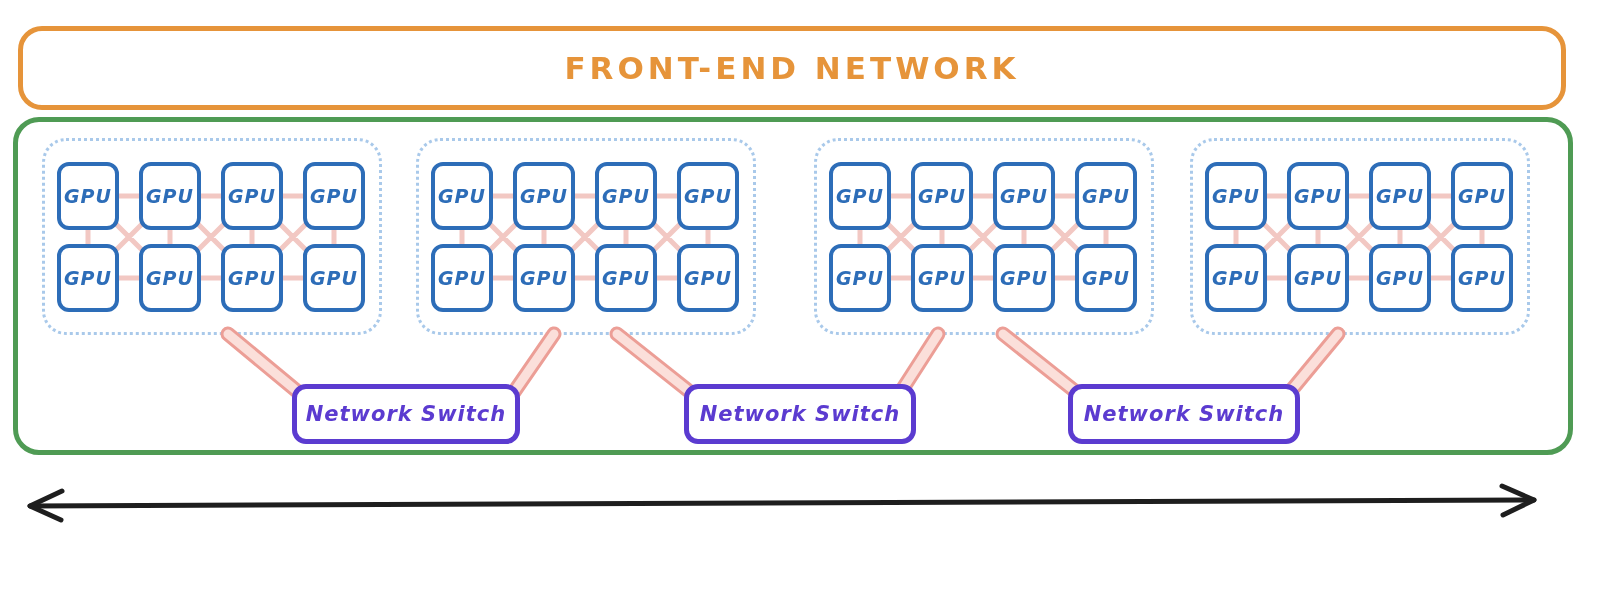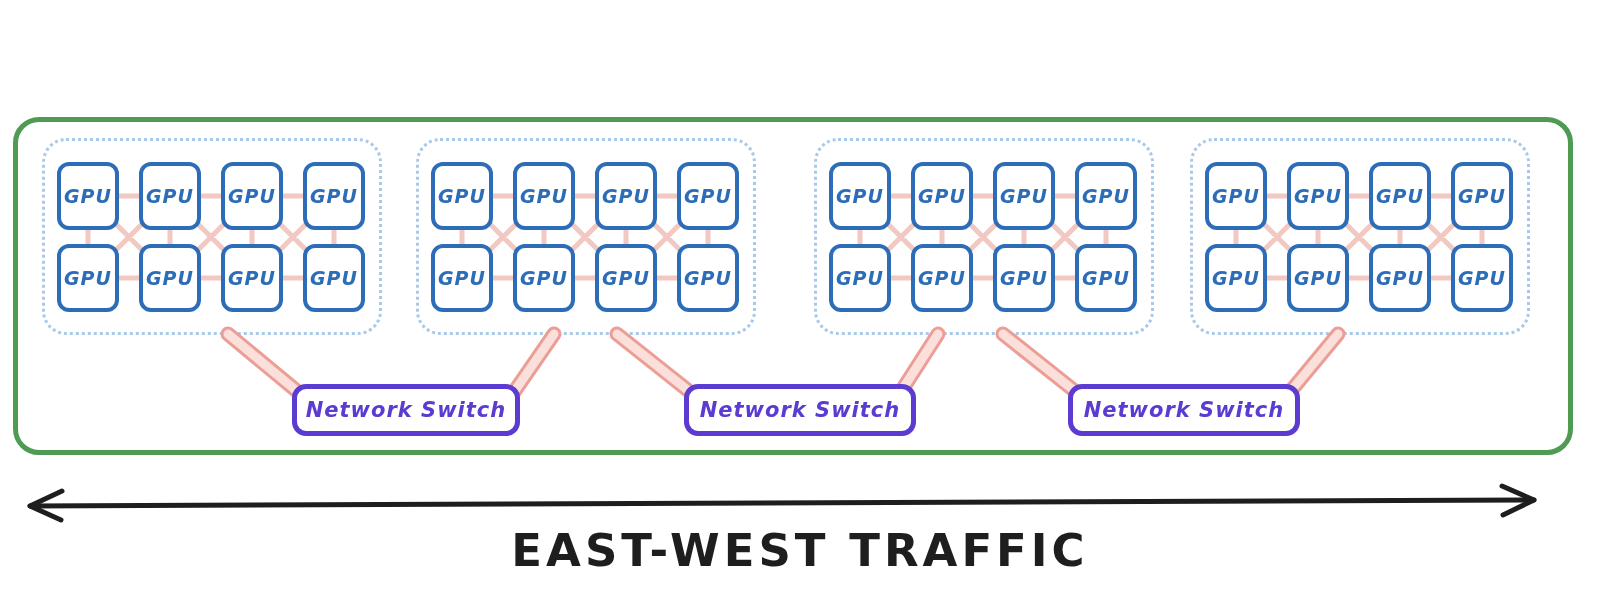--- a/index.html
+++ b/index.html
@@ -37,40 +37,43 @@
     color:var(--gpu-blue); font-size:19px; font-weight:700; font-style:italic; letter-spacing:1px;
   }
 
   .links-svg, .arrow-svg {
     position:absolute; left:0; top:0; width:1600px; height:604px; pointer-events:none;
   }
   .link-outer { stroke:var(--link-pink-edge); stroke-width:15; stroke-linecap:round; fill:none; }
   .link-inner { stroke:var(--link-pink-fill); stroke-width:9;  stroke-linecap:round; fill:none; }
 
   .switch {
-    position:absolute; height:52px; background:#fff;
+    position:absolute; height:60px; background:#fff;
     border:5px solid var(--switch-purple); border-radius:14px;
     display:flex; align-items:center; justify-content:center;
   }
   .switch-label {
     color:var(--switch-purple); font-size:21px; font-weight:600; font-style:italic; letter-spacing:1px;
   }
 
   .arrow-line { stroke:var(--ink-black); stroke-width:5; fill:none; stroke-linecap:round; stroke-linejoin:round; }
 
   .traffic-label {
     position:absolute; left:0; top:524px; width:100%; text-align:center;
     font-size:45px; font-weight:700; letter-spacing:4px; color:var(--ink-black);
   }
 </style>
 </head>
 <body>
 
 <div class="canvas">
 
+  <div class="frontend-box">
+    <span class="frontend-label">FRONT-END NETWORK</span>
+  </div>
 
   <div class="backend-box"></div>
 
   <div class="cluster" style="left:42px">
       <svg viewBox="0 0 340 197" class="mesh">
         <path d="M46 58 H292 M46 140 H292 M46 58 V140 M128 58 V140 M210 58 V140 M292 58 V140 M46 58 L128 140 M128 58 L46 140 M128 58 L210 140 M210 58 L128 140 M210 58 L292 140 M292 58 L210 140"></path>
       </svg>
       <div class="gpu">GPU</div>
       <div class="gpu">GPU</div>
       <div class="gpu">GPU</div>
@@ -156,15 +159,14 @@
   <div class="switch" style="left:1068px; top:384px; width:232px">
     <span class="switch-label">Network Switch</span>
   </div>
 
   <svg class="arrow-svg" viewBox="0 0 1600 604">
     <path class="arrow-line" d="M30 506 L1534 500"></path>
     <path class="arrow-line" d="M62 491 L30 506 L61 520"></path>
     <path class="arrow-line" d="M1502 486 L1534 500 L1503 515"></path>
   </svg>
 
-  <div class="traffic-label">EAST-WEST TRAFFIC</div>
 
 </div>
 
 </body></html>

